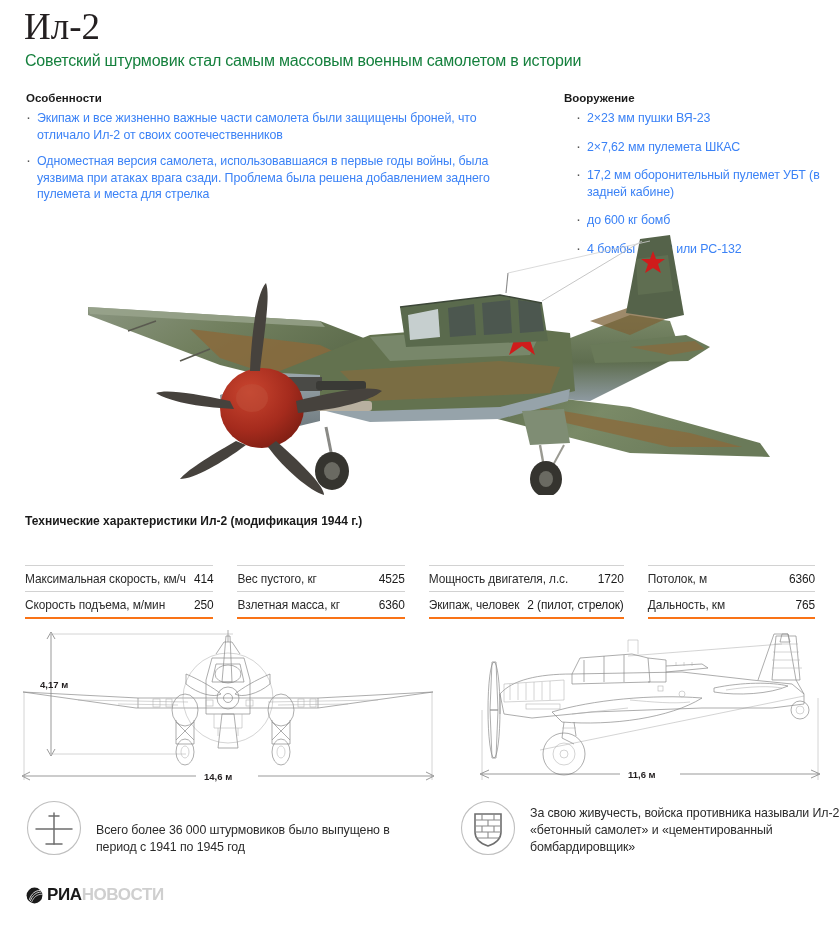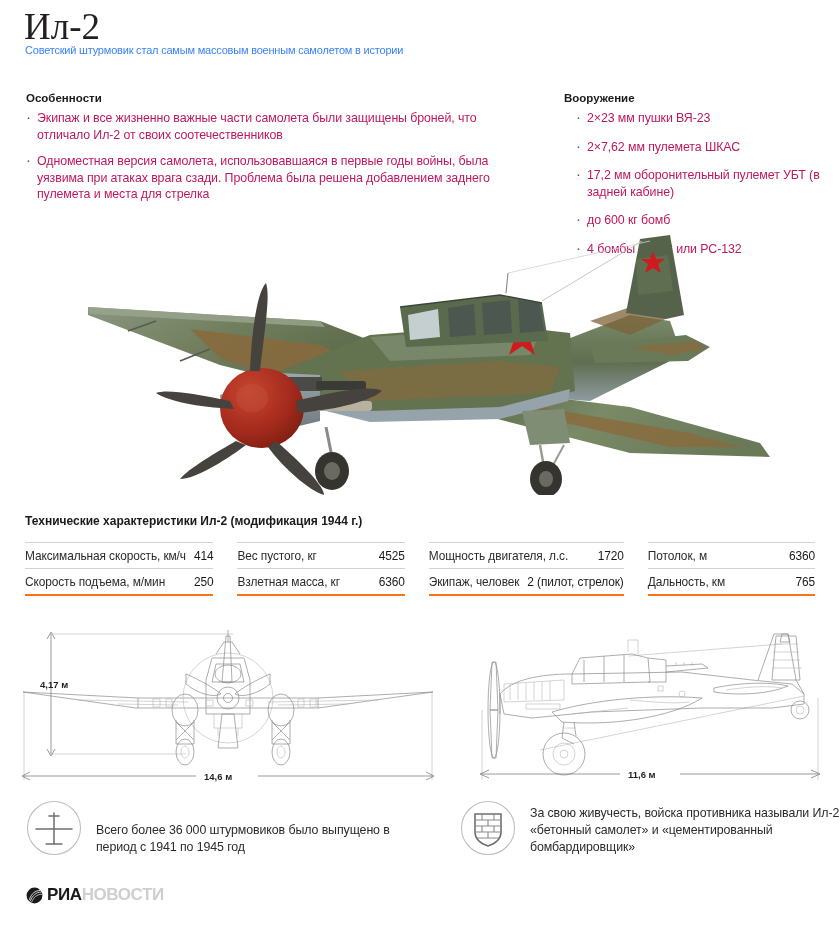--- a/index.html
+++ b/index.html
@@ -13,38 +13,38 @@
   .page { position: relative; width: 840px; height: 933px; }
 
   
   .title {
     position: absolute; left: 24px; top: 8px;
     font-family: "Liberation Serif", serif;
     font-size: 37px; font-weight: 400; letter-spacing: 0px;
     color: #231f20; line-height: 1.05;
   }
   .subtitle {
-    position: absolute; left: 25px; top: 44px;
-    font-size: 11px; color: #3b82f6; font-weight: 400;
+    position: absolute; left: 25px; top: 52px;
+    font-size: 16px; color: #15803d; font-weight: 400;
     letter-spacing: -0.2px;
   }
 
   
   .colhead {
     position: absolute; font-size: 11.5px; font-weight: bold; color: #1a1a1a;
     letter-spacing: 0px;
   }
   #feat-head { left: 26px; top: 92px; }
   #arm-head  { left: 564px; top: 92px; }
 
   
   .bullets { position: absolute; list-style: none; }
   .bullets li {
     position: relative; padding-left: 11px;
-    font-size: 12.4px; line-height: 16.5px; color: #be185d;
+    font-size: 12.4px; line-height: 16.5px; color: #3b82f6;
     margin-bottom: 10px; letter-spacing: -0.1px;
   }
   .bullets li:before {
     content: "\00B7"; position: absolute; left: 0px; top: -1px;
     color: #555; font-size: 15px; line-height: 16px;
   }
   #features-list { left: 26px; top: 110px; width: 500px; }
   #arms-list     { left: 576px; top: 110px; width: 255px; }
   #arms-list li  { margin-bottom: 12px; }
 
@@ -56,21 +56,21 @@
   
   #specs-title {
     position: absolute; left: 25px; top: 514px;
     font-size: 12px; font-weight: bold; color: #1a1a1a;
   }
   #specs-table {
     position: absolute; left: 25px; top: 542px; width: 790px;
     display: grid; grid-template-columns: 1fr 1fr 1fr 1fr;
     column-gap: 24px;
   }
-  .spec-col { display: flex; flex-direction: column; }
+  .spec-col { display: flex; flex-direction: column; margin-top: 23px; }
   .spec-row {
     display: flex; justify-content: space-between; align-items: baseline;
     border-top: 1px solid #d2d2d2;
     padding: 6px 0 5px 0;
     font-size: 11.9px; color: #2b2b2b; letter-spacing: -0.1px;
     white-space: nowrap;
   }
   .spec-col .spec-row:last-child { border-bottom: 2px solid #f97316; }
   .spec-val { font-weight: 400; color: #1a1a1a; padding-left: 8px; }
 

